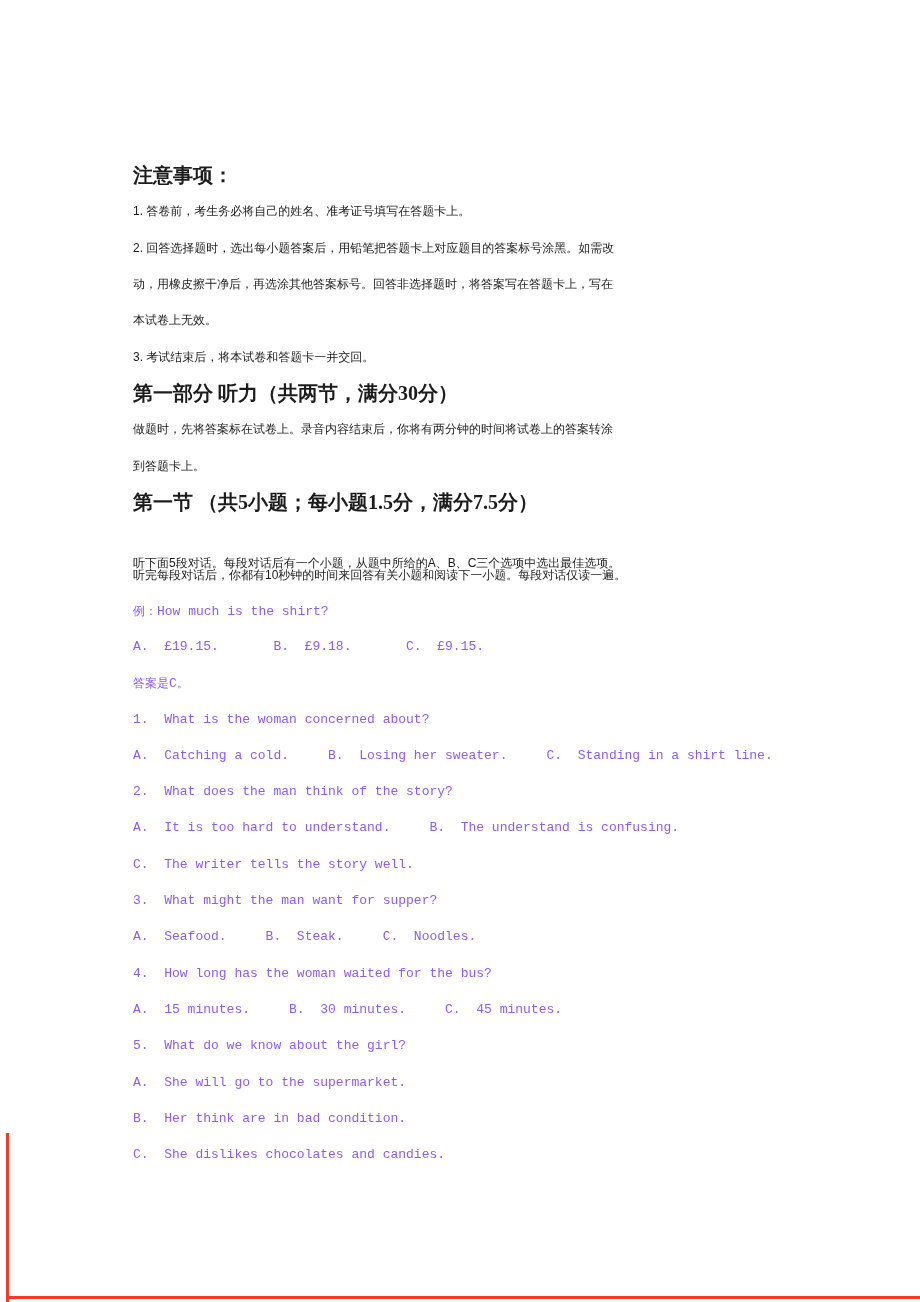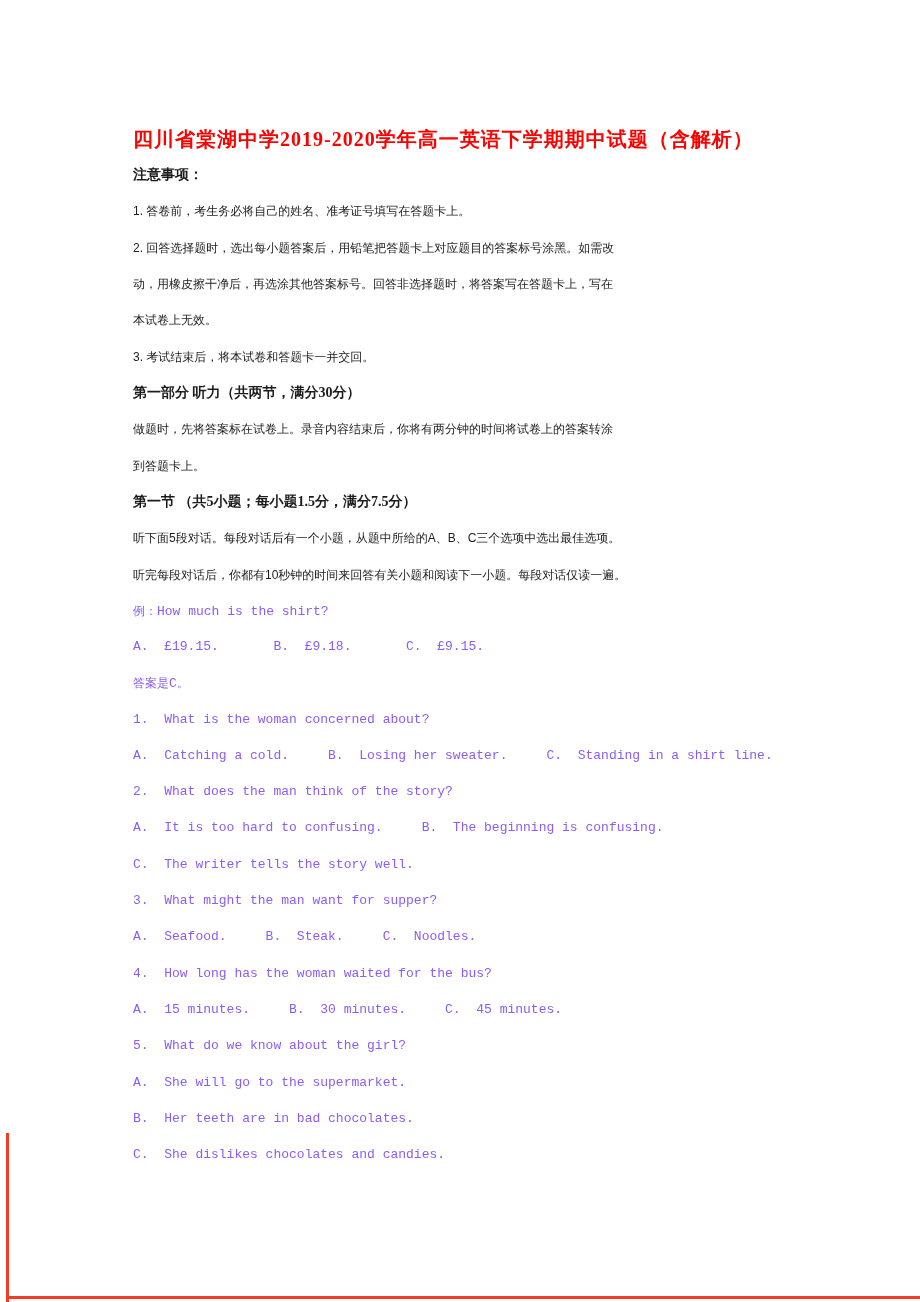--- a/index.html
+++ b/index.html
@@ -31,63 +31,62 @@
     white-space: pre;
     color: #1c1c1c;
   }
   .f-zh {
     font-family: Liberation Sans, sans-serif;
     font-size: 12px;
     font-weight: 500;
   }
   .f-zhb {
     font-family: "Liberation Serif", serif;
-    font-size: 14px;
+    font-size: 20px;
     font-weight: 700;
   }
   .f-en {
     font-family: "Liberation Mono", monospace;
     font-size: 13px;
     font-weight: 500;
     color: #8b5cf6;
   }
   .red-line { position: absolute; }
 </style>
 </head>
 <body>
 
 <div id="page">
-  <div class="doc-title" style="color: rgb(254, 0, 0);">四川省棠湖中学2019-2020学年高一英语下学期期中试题（含解析）</div>
 
   <div>
       <div class="line f-zhb" style="top: 162px;">注意事项：</div>
       <div class="line f-zh" style="top: 198px;">1. 答卷前，考生务必将自己的姓名、准考证号填写在答题卡上。</div>
       <div class="line f-zh" style="top: 235px;">2. 回答选择题时，选出每小题答案后，用铅笔把答题卡上对应题目的答案标号涂黑。如需改</div>
       <div class="line f-zh" style="top: 271px;">动，用橡皮擦干净后，再选涂其他答案标号。回答非选择题时，将答案写在答题卡上，写在</div>
       <div class="line f-zh" style="top: 307px;">本试卷上无效。</div>
       <div class="line f-zh" style="top: 344px;">3. 考试结束后，将本试卷和答题卡一并交回。</div>
       <div class="line f-zhb" style="top: 380px;">第一部分 听力（共两节，满分30分）</div>
       <div class="line f-zh" style="top: 416px;">做题时，先将答案标在试卷上。录音内容结束后，你将有两分钟的时间将试卷上的答案转涂</div>
       <div class="line f-zh" style="top: 453px;">到答题卡上。</div>
       <div class="line f-zhb" style="top: 489px;">第一节 （共5小题；每小题1.5分，满分7.5分）</div>
-      <div class="line f-zh" style="top: 525px;">听下面5段对话。每段对话后有一个小题，从题中所给的A、B、C三个选项中选出最佳选项。</div>
+      <div class="line f-zh" style="top: 550px;">听下面5段对话。每段对话后有一个小题，从题中所给的A、B、C三个选项中选出最佳选项。</div>
       <div class="line f-zh" style="top: 562px;">听完每段对话后，你都有10秒钟的时间来回答有关小题和阅读下一小题。每段对话仅读一遍。</div>
       <div class="line f-en" style="top: 598px;"><span class="f-zh">例：</span><span class="f-en">How much is the shirt?</span></div>
       <div class="line f-en" style="top: 634px;">A.  £19.15.       B.  £9.18.       C.  £9.15.</div>
       <div class="line f-en" style="top: 670px;"><span class="f-zh">答案是</span><span class="f-en">C</span><span class="f-zh">。</span></div>
       <div class="line f-en" style="top: 707px;">1.  What is the woman concerned about?</div>
       <div class="line f-en" style="top: 743px;">A.  Catching a cold.     B.  Losing her sweater.     C.  Standing in a shirt line.</div>
       <div class="line f-en" style="top: 779px;">2.  What does the man think of the story?</div>
-      <div class="line f-en" style="top: 815px;">A.  It is too hard to confusing.     B.  The beginning is confusing.</div>
+      <div class="line f-en" style="top: 815px;">A.  It is too hard to understand.     B.  The understand is confusing.</div>
       <div class="line f-en" style="top: 852px;">C.  The writer tells the story well.</div>
       <div class="line f-en" style="top: 888px;">3.  What might the man want for supper?</div>
       <div class="line f-en" style="top: 924px;">A.  Seafood.     B.  Steak.     C.  Noodles.</div>
       <div class="line f-en" style="top: 961px;">4.  How long has the woman waited for the bus?</div>
       <div class="line f-en" style="top: 997px;">A.  15 minutes.     B.  30 minutes.     C.  45 minutes.</div>
       <div class="line f-en" style="top: 1033px;">5.  What do we know about the girl?</div>
       <div class="line f-en" style="top: 1070px;">A.  She will go to the supermarket.</div>
-      <div class="line f-en" style="top: 1106px;">B.  Her teeth are in bad chocolates.</div>
+      <div class="line f-en" style="top: 1106px;">B.  Her think are in bad condition.</div>
       <div class="line f-en" style="top: 1142px;">C.  She dislikes chocolates and candies.</div>
     </div>
 
   <div class="red-line" style="left: 6px; top: 1133px; width: 3px; height: 169px; background: rgb(244, 59, 38);"></div>
   <div class="red-line" style="left: 6px; top: 1296px; width: 914px; height: 3px; background: rgb(244, 59, 38);"></div>
 </div>
 
 </body></html>

